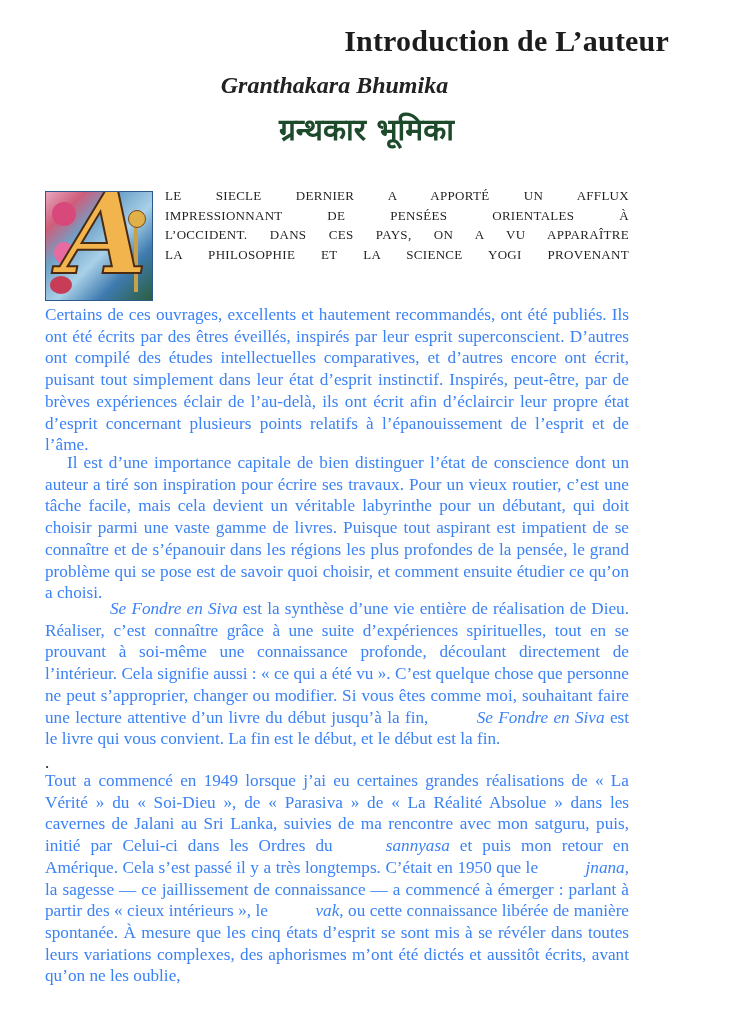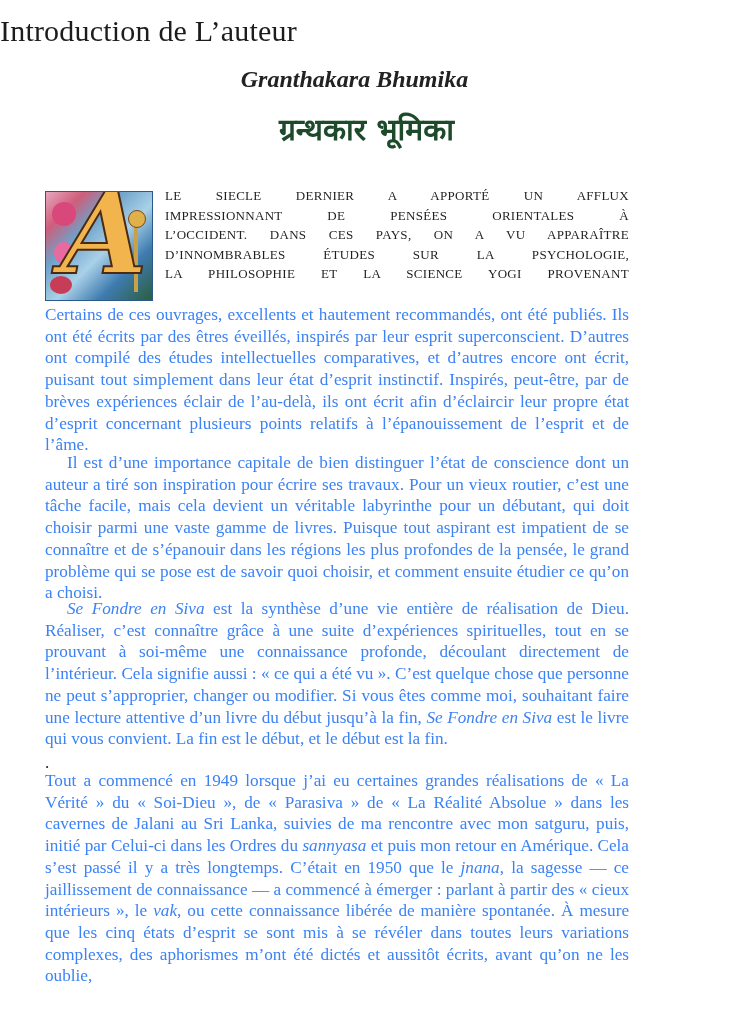--- a/index.html
+++ b/index.html
@@ -1,42 +1,42 @@
 <!DOCTYPE html>
 <html><head>
 <meta charset="utf-8">
 <style>
   html, body { margin:0; padding:0; background:#ffffff; }
   body { width:729px; height:1024px; position:relative; overflow:hidden;
          font-family:"Liberation Serif","DejaVu Serif",serif; color:#1f1f1f; }
-  .title { position:absolute; left:0; width:669px; top:14px; text-align:left;
-           font-size:30px; font-weight:normal; letter-spacing:0.2px; color:#1c1c1c; }
-  .subtitle { position:absolute; left:0; width:669px; top:66px; text-align:center;
-              font-size:24px; font-style:italic; font-weight:bold; color:#222;padding-left:20px; }
+  .title { position:absolute; left:0; width:669px; top:24px; text-align:right;
+           font-size:30px; font-weight:bold; letter-spacing:0.2px; color:#1c1c1c; }
+  .subtitle { position:absolute; left:0; width:669px; top:72px; text-align:center;
+              font-size:24px; font-style:italic; font-weight:bold; color:#222; }
   .devanagari { position:absolute; left:0; width:669px; top:108px; text-align:center;
                 font-family:"DejaVu Sans",sans-serif; font-size:30px; font-weight:bold; color:#1d4a2a;padding-left:32px; }
   .body-text { position:absolute; left:45px; width:584px; font-size:17.2px; line-height:21.7px;
                text-align:justify; color:#3b82f6; }
   .dropcap-block { position:absolute; left:45px; top:186px; width:584px; height:110px; }
   .dropcap { position:absolute; left:0; top:5px; width:108px; height:110px; border:1px solid #2b5a8a;
              box-sizing:border-box; overflow:hidden;
              background: linear-gradient(135deg,#e7a7bf 0%,#cf5d7a 18%,#6ea2c9 35%,#a9d1e8 55%,#3f7bb0 75%,#2b5e3d 100%); }
   .dropcap .flower1 { position:absolute; left:6px; top:10px; width:24px; height:24px; border-radius:50%; background:#d9487a; }
   .dropcap .flower2 { position:absolute; left:8px; top:50px; width:20px; height:22px; border-radius:50%; background:#e76aa0; }
   .dropcap .flower3 { position:absolute; left:4px; top:84px; width:22px; height:18px; border-radius:50%; background:#c73d57; }
   .dropcap .staff { position:absolute; left:88px; top:20px; width:4px; height:80px; background:#c8a14a; }
   .dropcap .orb { position:absolute; left:82px; top:18px; width:16px; height:16px; border-radius:50%; background:#e0b04a; border:1px solid #7a4a1a; }
   .dropcap .letter { position:absolute; left:8px; top:-14px; width:100px; text-align:center;
                      font-family:"DejaVu Serif",serif; font-weight:bold; font-style:italic; font-size:112px;
                      color:#f2b54e; -webkit-text-stroke:2px #4a2a12; line-height:1; }
   .caps-lines { position:absolute; left:120px; top:0; width:464px; font-size:13px; line-height:19.6px;
                 letter-spacing:0.3px; text-align:justify; text-align-last:justify; text-transform:uppercase; }
   .caps-lines div { text-align:justify; text-align-last:justify; white-space:nowrap; }
   .indent { text-indent:22px; }
-  em { font-style:italic; }
+  em { font-style:italic;margin-left:43px; }
   .dot { position:absolute; left:45px; top:753px; font-size:17px; }
   .para { margin:0; }
 </style>
 </head>
 <body>
 
 <div class="title">Introduction de L’auteur</div>
 <div class="subtitle">Granthakara Bhumika</div>
 <div class="devanagari">ग्रन्थकार भूमिका</div>
 
@@ -46,21 +46,20 @@
     <div class="flower2"></div>
     <div class="flower3"></div>
     <div class="staff"></div>
     <div class="orb"></div>
     <div class="letter">A</div>
   </div>
   <div class="caps-lines">
     <div>LE SIECLE DERNIER A APPORTÉ UN AFFLUX</div>
     <div>IMPRESSIONNANT DE PENSÉES ORIENTALES À</div>
     <div>L’OCCIDENT. DANS CES PAYS, ON A VU APPARAÎTRE</div>
-    <div>D’INNOMBRABLES ÉTUDES SUR LA PSYCHOLOGIE,</div>
     <div>LA PHILOSOPHIE ET LA SCIENCE YOGI PROVENANT</div>
   </div>
 </div>
 
 <div class="body-text" style="top:304px;">
   <p class="para">Certains de ces ouvrages, excellents et hautement recommandés, ont été publiés. Ils ont été écrits par des êtres éveillés, inspirés par leur esprit superconscient. D’autres ont compilé des études intellectuelles comparatives, et d’autres encore ont écrit, puisant tout simplement dans leur état d’esprit instinctif. Inspirés, peut-être, par de brèves expériences éclair de l’au-delà, ils ont écrit afin d’éclaircir leur propre état d’esprit concernant plusieurs points relatifs à l’épanouissement de l’esprit et de l’âme.</p>
 </div>
 
 <div class="body-text" style="top:452px;">
   <p class="para indent">Il est d’une importance capitale de bien distinguer l’état de conscience dont un auteur a tiré son inspiration pour écrire ses travaux. Pour un vieux routier, c’est une tâche facile, mais cela devient un véritable labyrinthe pour un débutant, qui doit choisir parmi une vaste gamme de livres. Puisque tout aspirant est impatient de se connaître et de s’épanouir dans les régions les plus profondes de la pensée, le grand problème qui se pose est de savoir quoi choisir, et comment ensuite étudier ce qu’on a choisi.</p>

